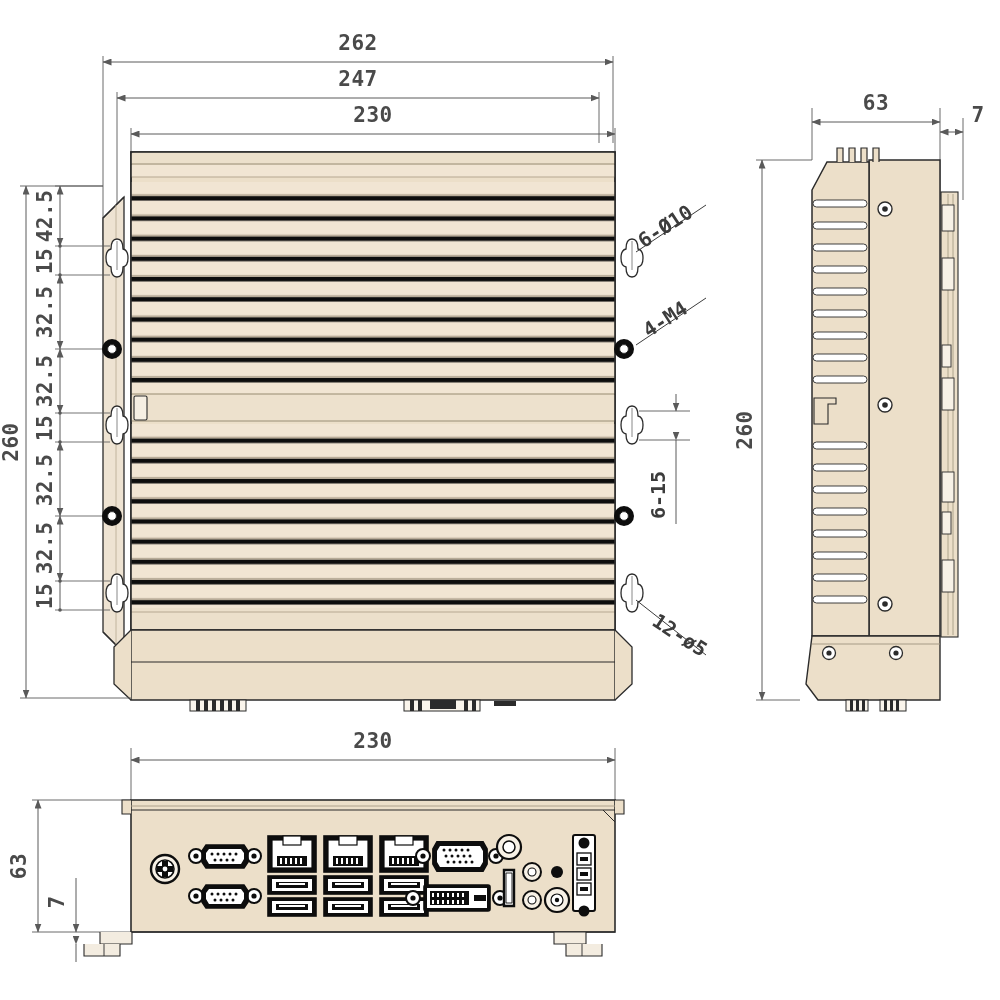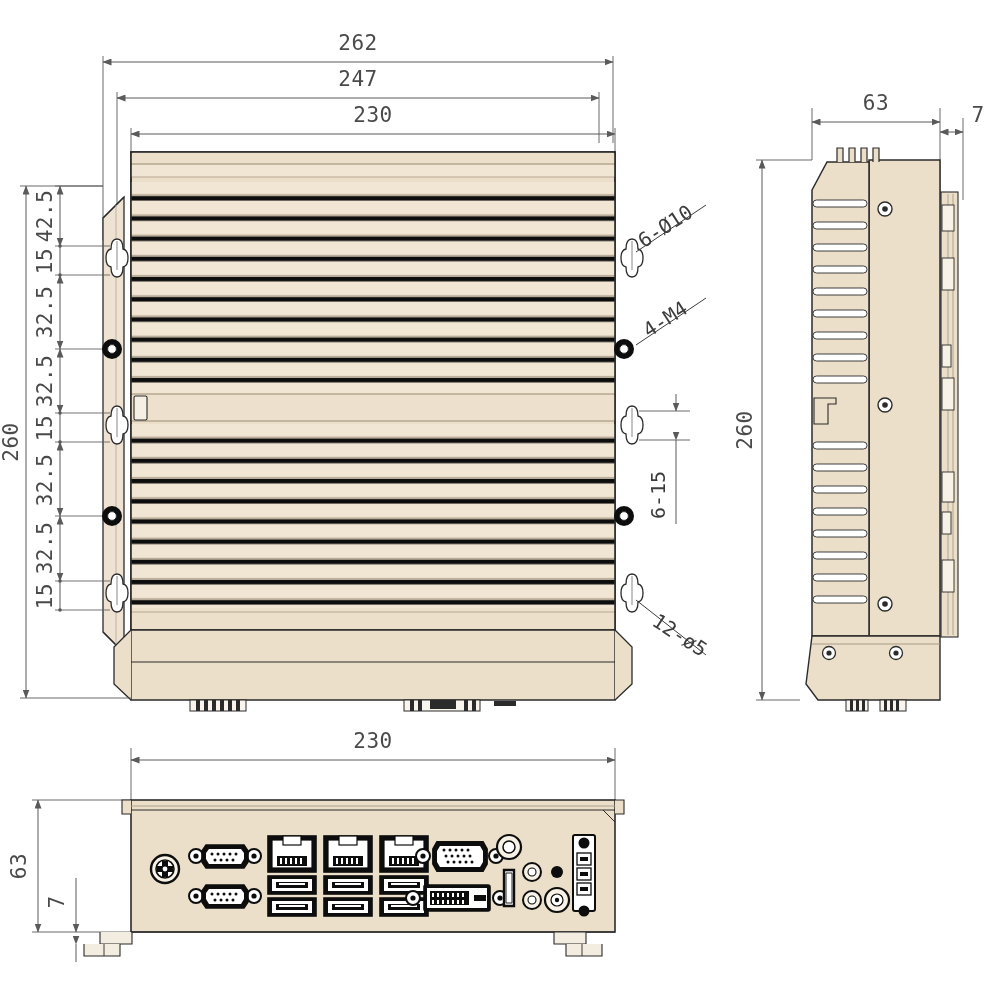--- a/index.html
+++ b/index.html
@@ -2,21 +2,21 @@
 <html><head>
 <meta charset="utf-8">
 <title>Fanless Embedded PC Mechanical Drawing</title>
 <style>
   html,body{margin:0;padding:0;background:#ffffff;}
   body{
     width:1000px;height:1000px;
     font-family:"DejaVu Sans Mono","Liberation Mono",monospace;
     overflow:hidden;position:relative;
   }
-  #sheet{position:absolute;left:0;top:0;width:1000px;height:1000px;background:#c2410c;}
+  #sheet{position:absolute;left:0;top:0;width:1000px;height:1000px;background:#c2410c;font-weight:bold;}
   svg{display:block;}
   .dimtxt{
     font-family:"DejaVu Sans Mono","Liberation Mono",monospace;
     font-size:21px;fill:#4a4a4a;letter-spacing:0.5px;
   }
   .calltxt{
     font-family:"DejaVu Sans Mono","Liberation Mono",monospace;
     font-size:20px;fill:#3c3c3c;
   }
 </style>

